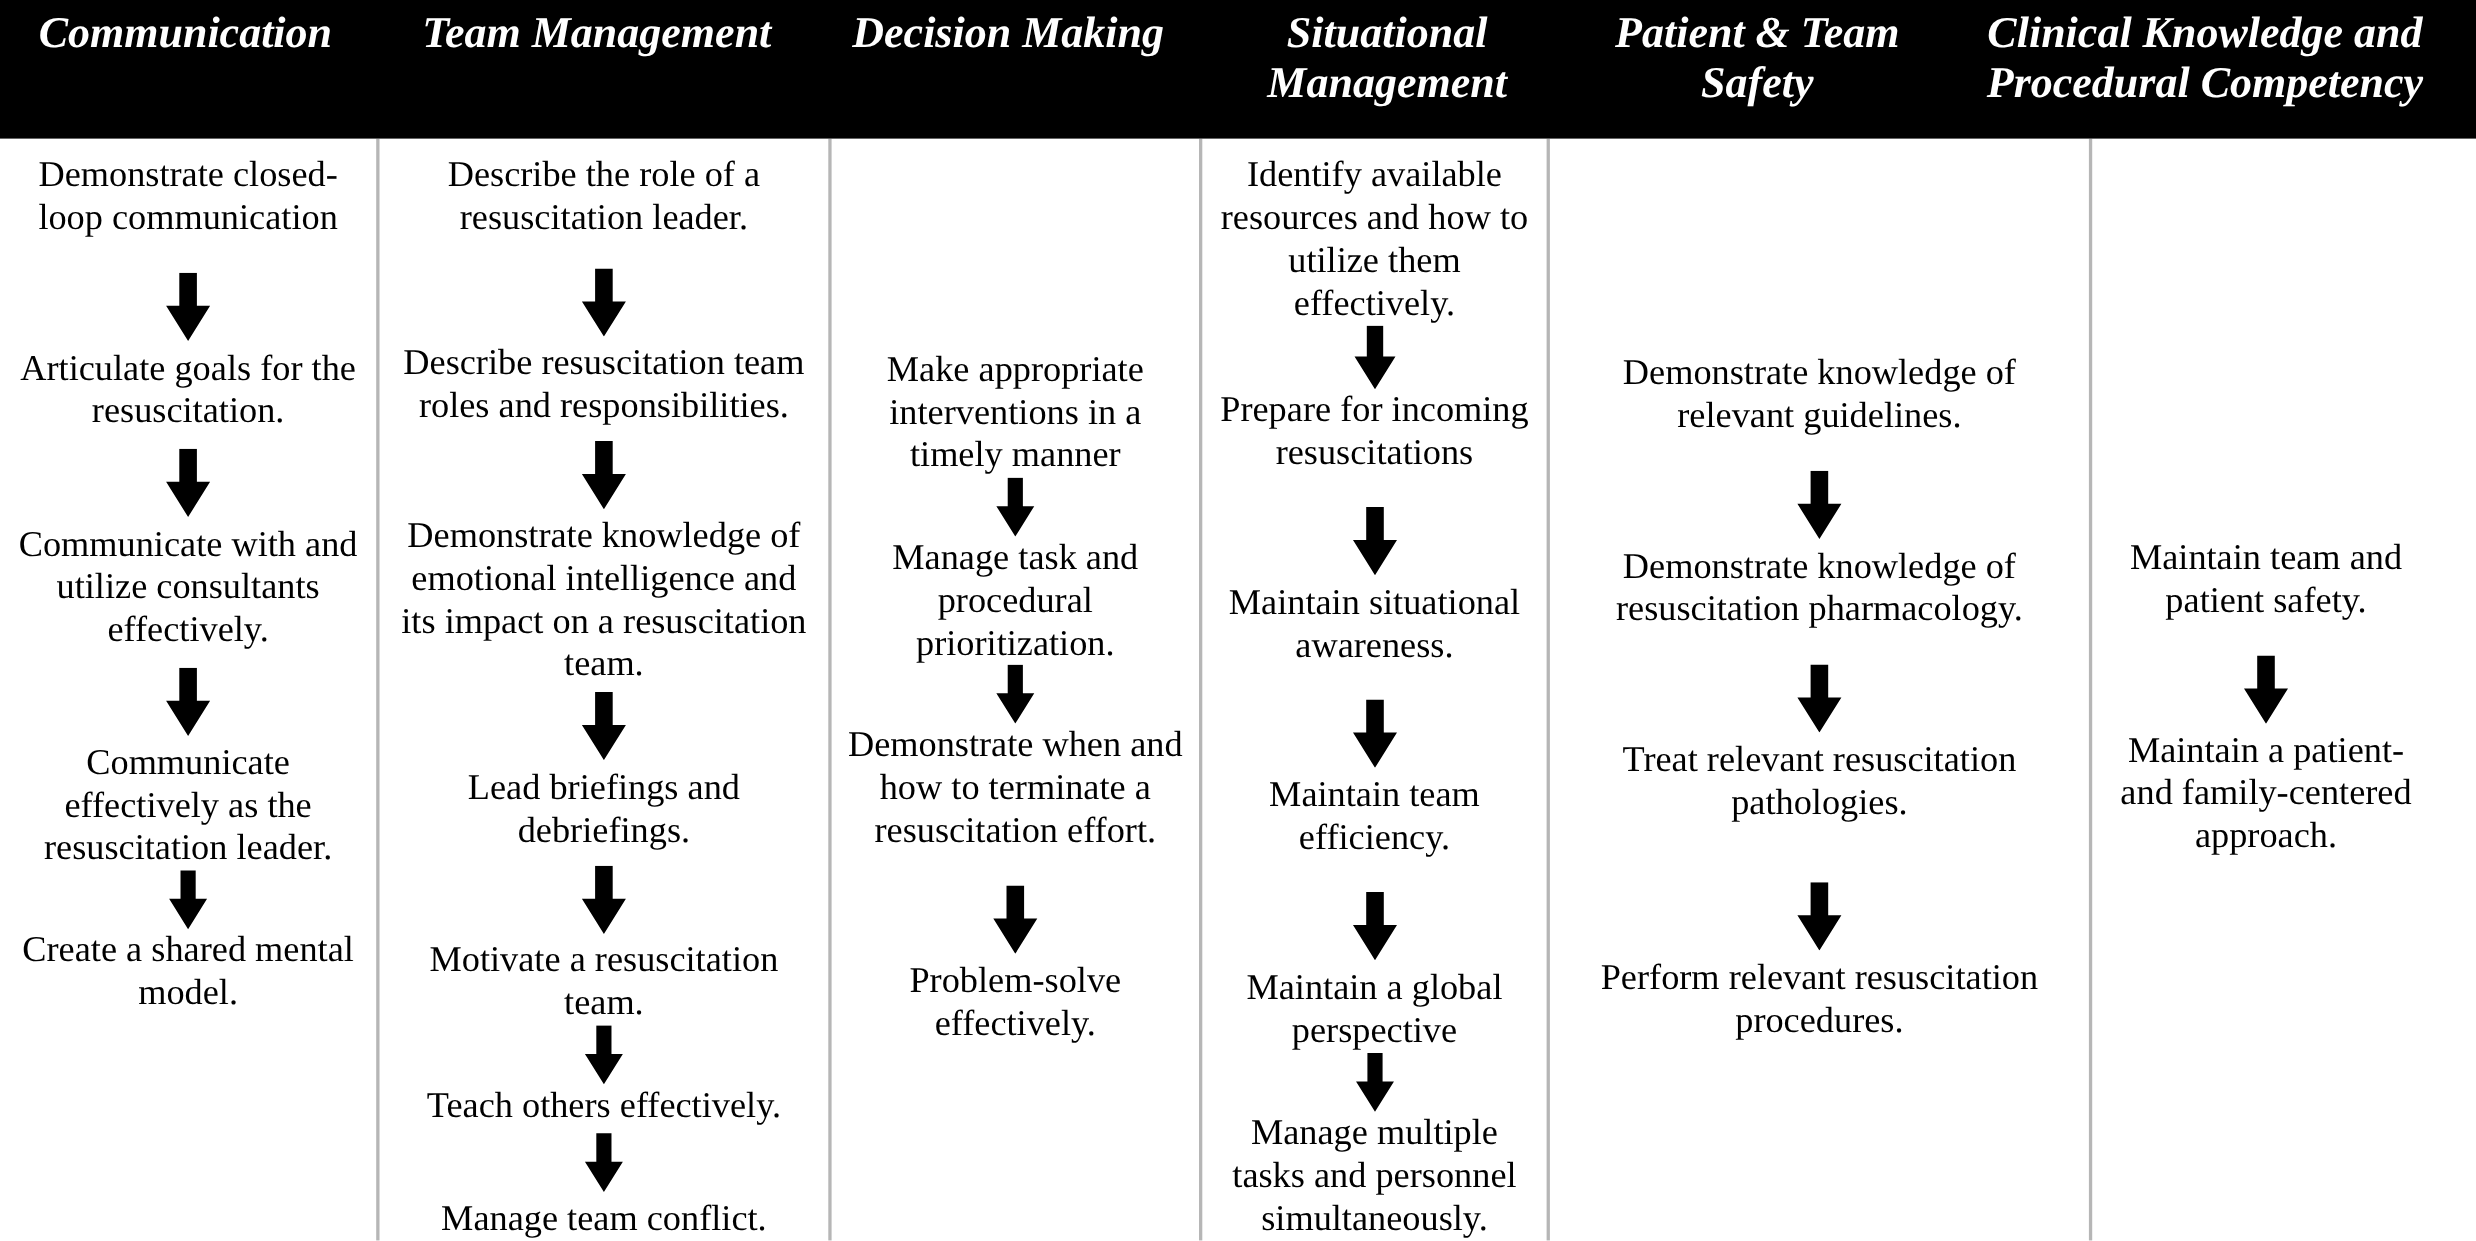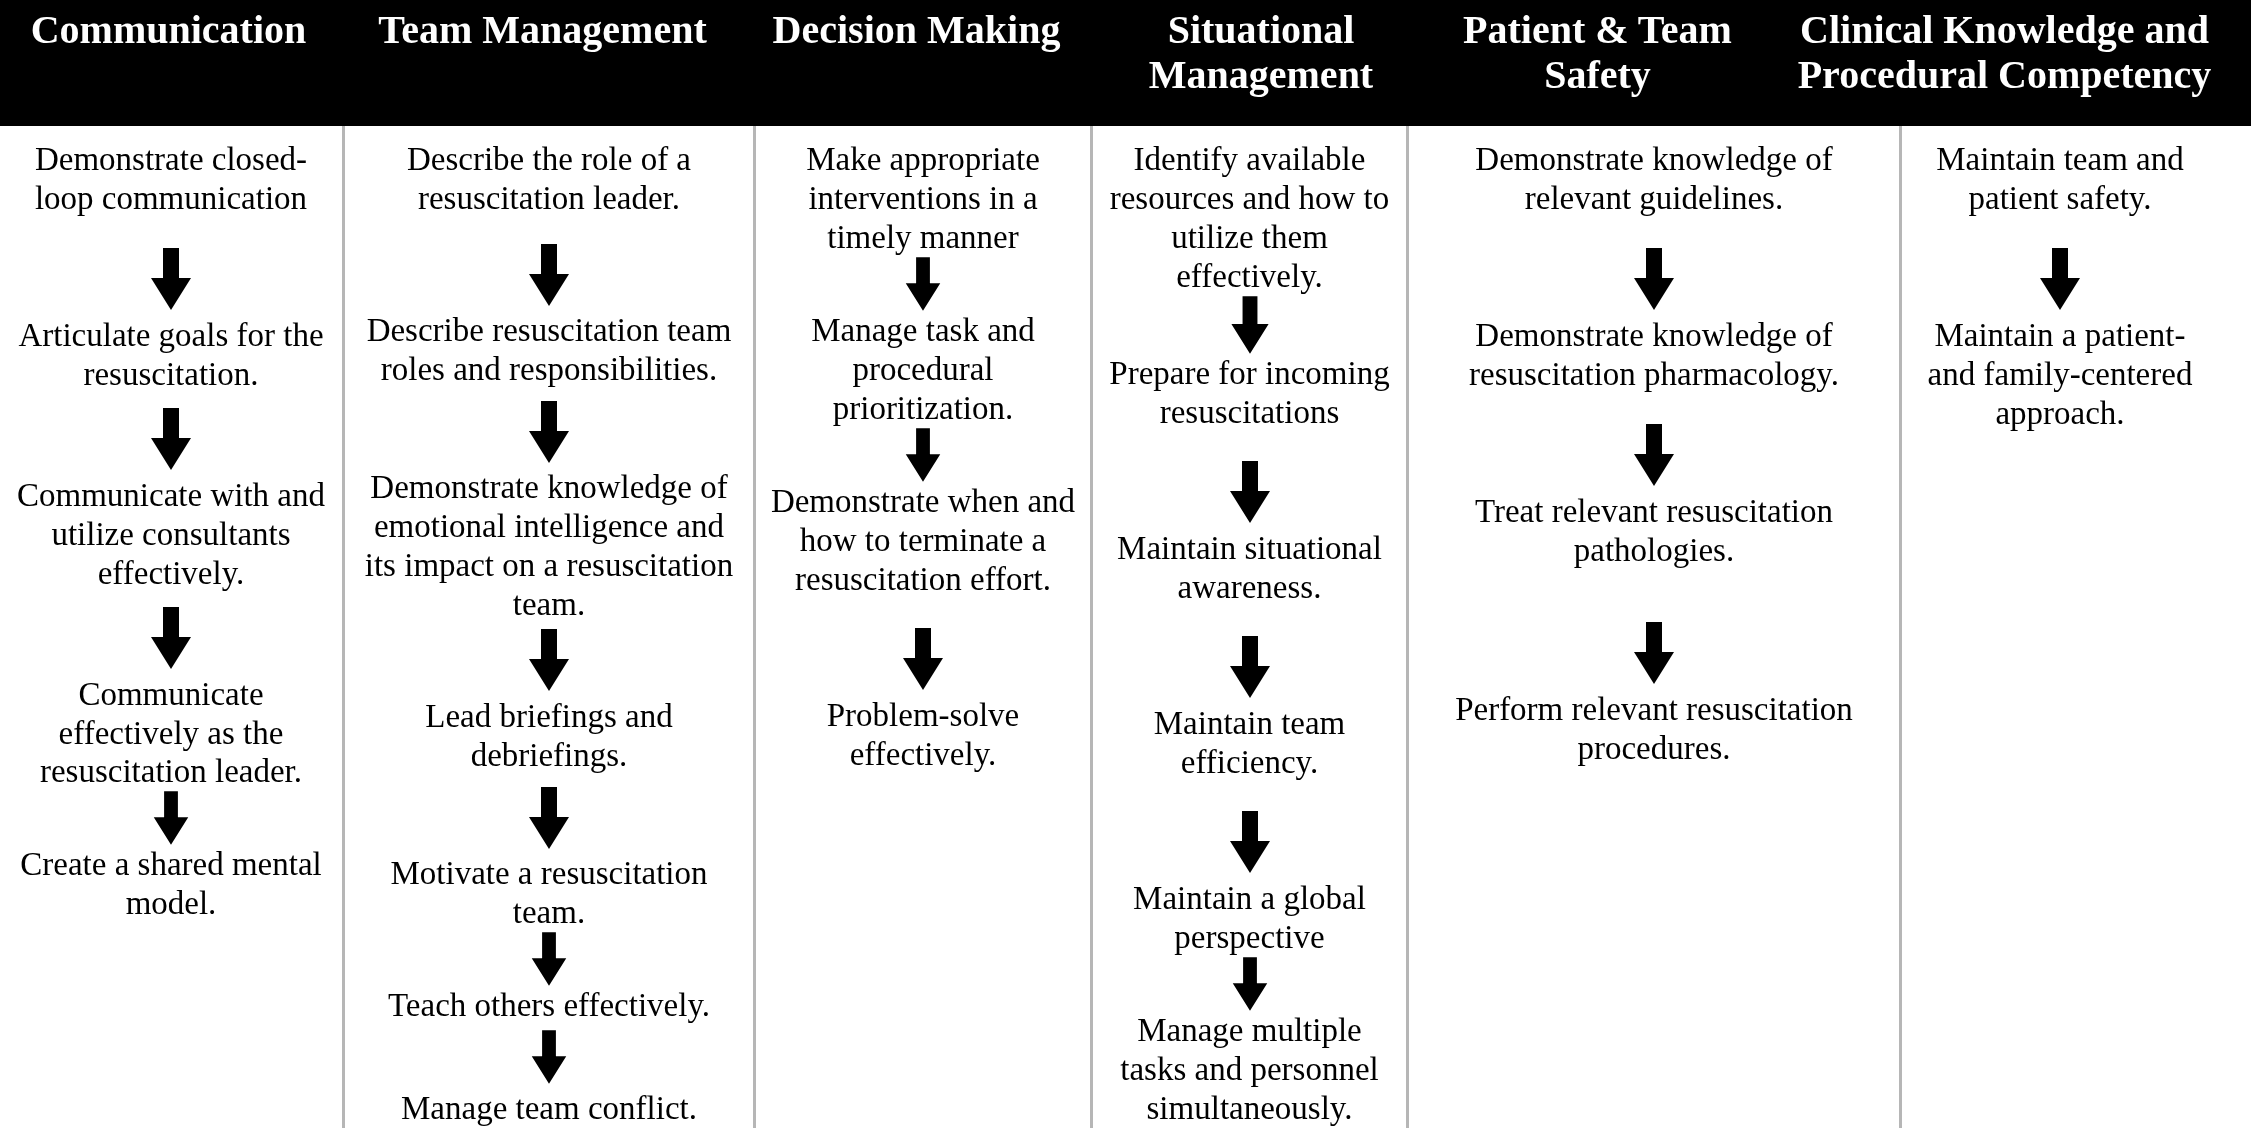--- a/index.html
+++ b/index.html
@@ -38,20 +38,21 @@
     box-sizing: border-box;
     color: #ffffff;
     font-weight: bold;
     font-size: 40px;
     line-height: 1.12;
     text-align: center;
     padding: 8px 6px 0 6px;
     display: flex;
     align-items: flex-start;
     justify-content: center;
+    font-style: italic;
   }
   .header-cell span {
     display: block;
     width: 100%;
   }
 
   
   .columns {
     flex: 1 1 auto;
     display: flex;
@@ -64,20 +65,21 @@
     box-sizing: border-box;
     position: relative;
     padding: 14px 10px 0 10px;
     display: flex;
     flex-direction: column;
     align-items: center;
     overflow: hidden;
   }
   .column.divided {
     border-left: 3px solid #b6b6b6;
+    justify-content: center;
   }
 
   .step-text {
     font-size: 33px;
     line-height: 1.18;
     color: #000000;
     text-align: center;
     width: 100%;
     white-space: pre-line;
   }

